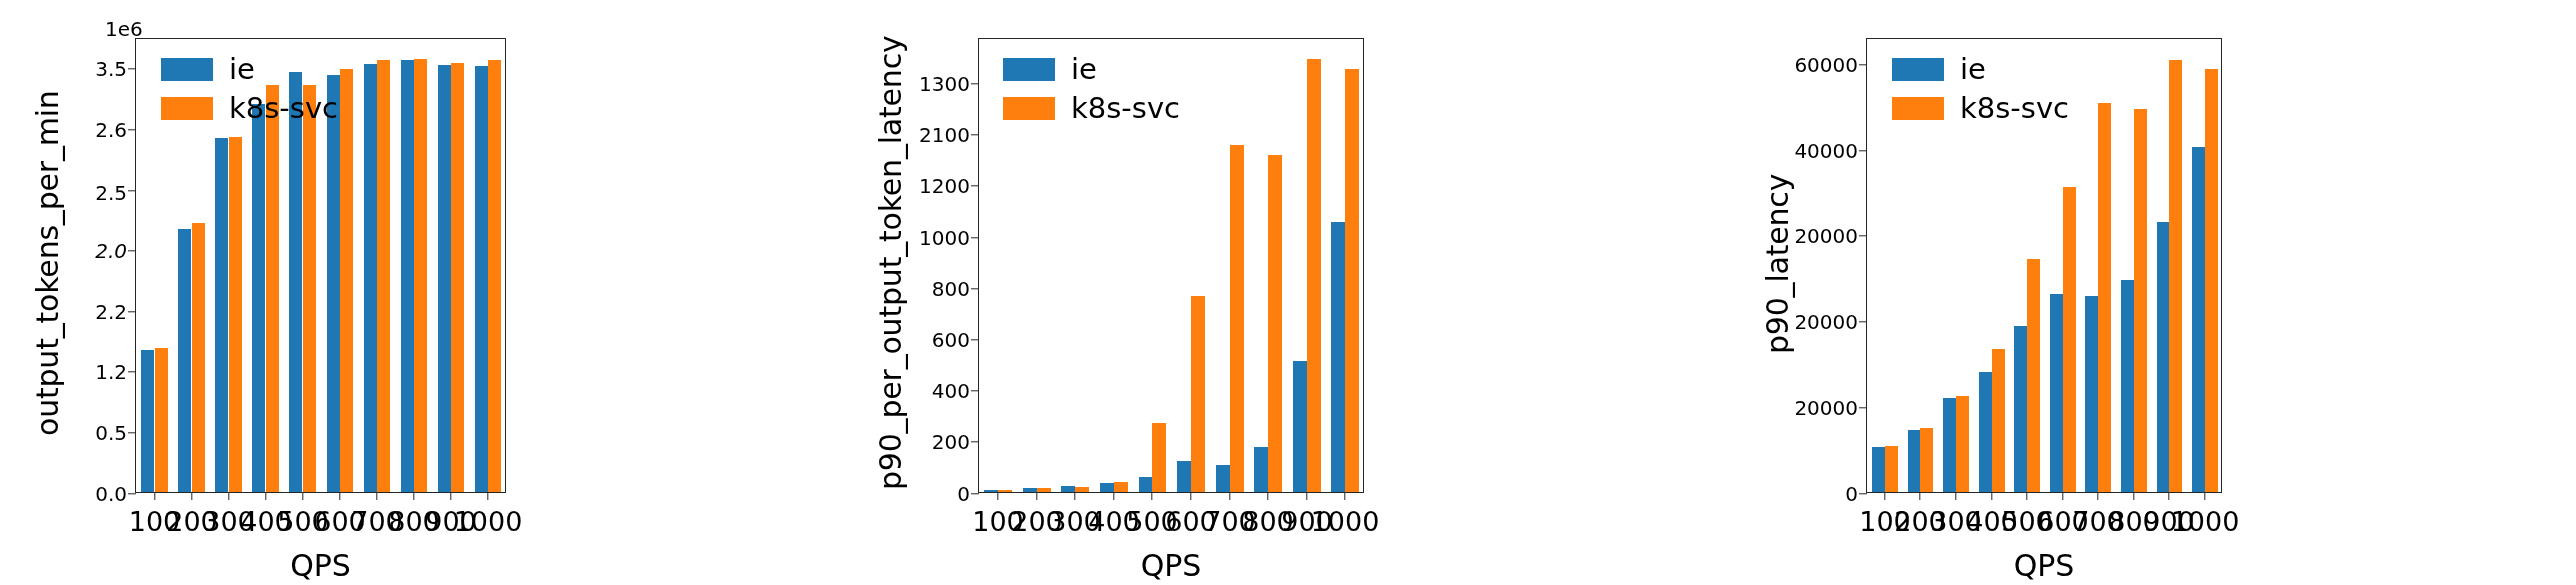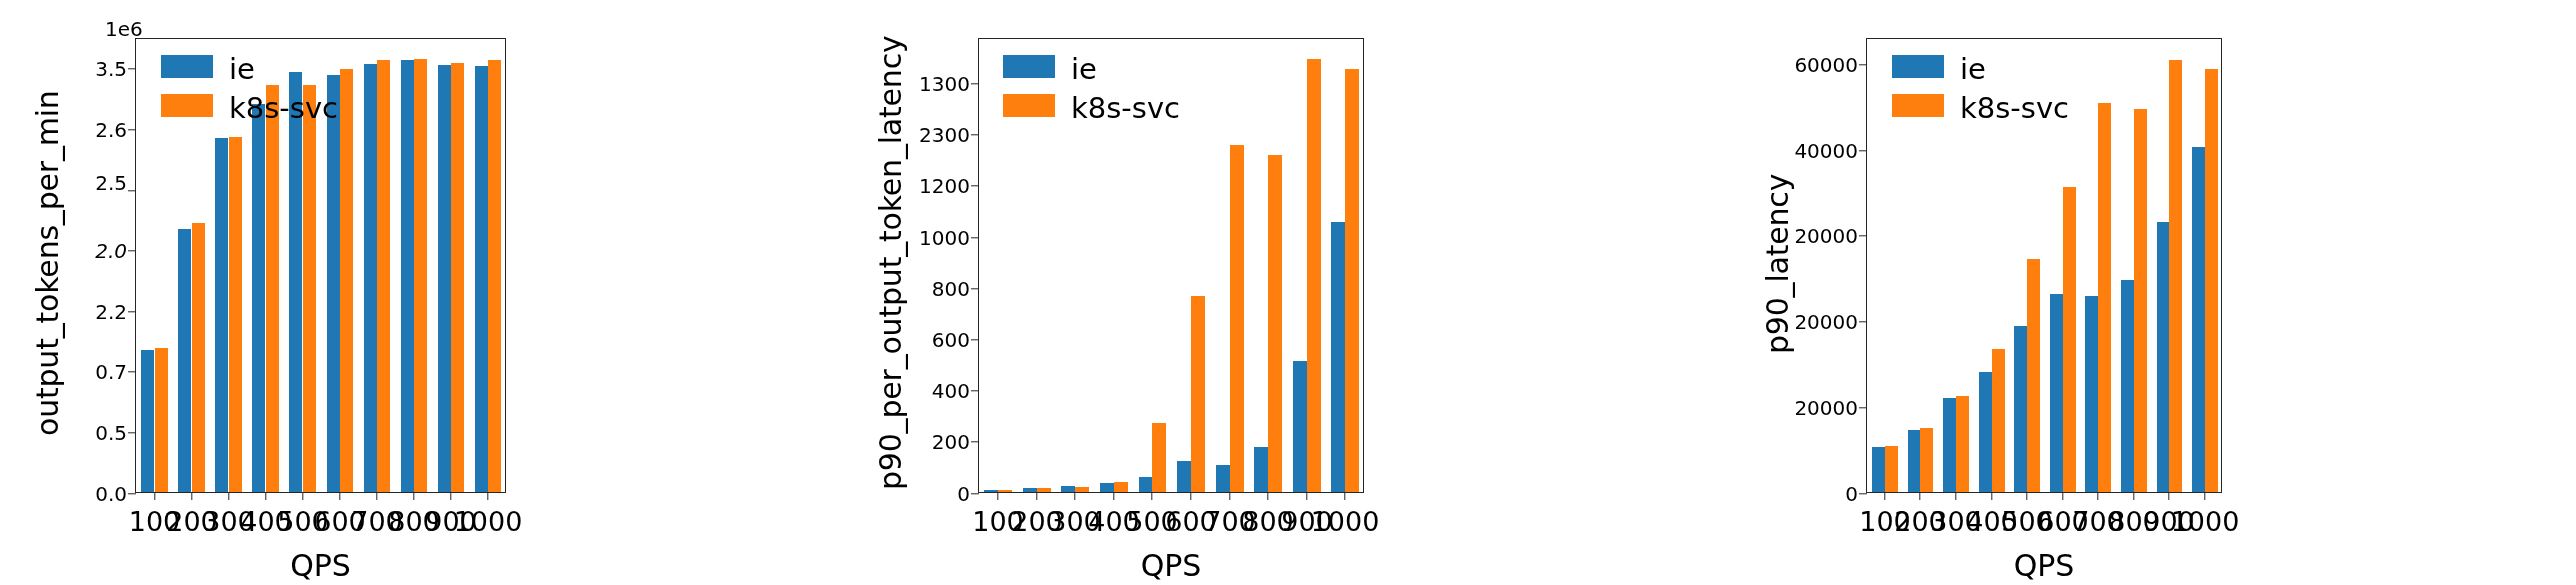--- a/index.html
+++ b/index.html
@@ -29,43 +29,43 @@
          font-size:27px;color:#000;white-space:nowrap;}
   .xtickmark{position:absolute;top:100%;width:1.4px;height:8px;background:#262626;transform:translateX(-50%);}
 
   
   .bar{position:absolute;bottom:0;}
   .bar.ie{background:#1f77b4;}
   .bar.svc{background:#ff7f0e;}
 
   
   .legend{position:absolute;display:flex;flex-direction:column;gap:10px;}
-  .legend-row{display:flex;gap:16px;}
+  .legend-row{display:flex;align-items:center;gap:16px;}
   .legend-swatch{width:52px;height:23px;flex:none;}
   .legend-swatch.ie{background:#1f77b4;}
   .legend-swatch.svc{background:#ff7f0e;}
   .legend-label{font-size:29px;color:#000;line-height:1;white-space:nowrap;}
 </style>
 </head>
 <body>
 
 <div class="figure">
   <div class="panel" id="panel-0">
       <div class="axes" style="left: 135px; top: 38px; width: 371px; height: 455px;">
         <div class="ytick" style="top: 455px;">0.0</div>
         <div class="ytickmark" style="top: 455px;"></div>
         <div class="ytick" style="top: 394px;">0.5</div>
         <div class="ytickmark" style="top: 394px;"></div>
-        <div class="ytick" style="top: 333px;">0.7</div>
+        <div class="ytick" style="top: 333px;">1.2</div>
         <div class="ytickmark" style="top: 333px;"></div>
         <div class="ytick" style="top: 273px;">2.2</div>
         <div class="ytickmark" style="top: 273px;"></div>
         <div class="ytick" style="top: 212px; font-style: italic;">2.0</div>
         <div class="ytickmark" style="top: 212px;"></div>
-        <div class="ytick" style="top: 144px;">2.5</div>
+        <div class="ytick" style="top: 154px;">2.5</div>
         <div class="ytickmark" style="top: 152px;"></div>
         <div class="ytick" style="top: 91px;">2.6</div>
         <div class="ytickmark" style="top: 91px;"></div>
         <div class="ytick" style="top: 30px;">3.5</div>
         <div class="ytickmark" style="top: 30px;"></div>
         <div class="xtick" style="left: 18.5px;">100</div>
         <div class="xtickmark" style="left: 18.5px;"></div>
         <div class="bar ie" style="left: 5.2px; width: 13.3px; height: 142px;"></div>
         <div class="bar svc" style="left: 18.5px; width: 13.3px; height: 144px;"></div>
         <div class="xtick" style="left: 56px;">200</div>
@@ -128,21 +128,21 @@
         <div class="ytick" style="top: 352px;">400</div>
         <div class="ytickmark" style="top: 352px;"></div>
         <div class="ytick" style="top: 301px;">600</div>
         <div class="ytickmark" style="top: 301px;"></div>
         <div class="ytick" style="top: 250px;">800</div>
         <div class="ytickmark" style="top: 250px;"></div>
         <div class="ytick" style="top: 199px;">1000</div>
         <div class="ytickmark" style="top: 199px;"></div>
         <div class="ytick" style="top: 147px;">1200</div>
         <div class="ytickmark" style="top: 147px;"></div>
-        <div class="ytick" style="top: 96px;">2300</div>
+        <div class="ytick" style="top: 96px;">2100</div>
         <div class="ytickmark" style="top: 96px;"></div>
         <div class="ytick" style="top: 45px;">1300</div>
         <div class="ytickmark" style="top: 45px;"></div>
         <div class="xtick" style="left: 19px;">100</div>
         <div class="xtickmark" style="left: 19px;"></div>
         <div class="bar ie" style="left: 5.4px; width: 14px; height: 2.3px;"></div>
         <div class="bar svc" style="left: 19px; width: 14px; height: 2px;"></div>
         <div class="xtick" style="left: 58px;">200</div>
         <div class="xtickmark" style="left: 58px;"></div>
         <div class="bar ie" style="left: 44px; width: 14px; height: 4.1px;"></div>

